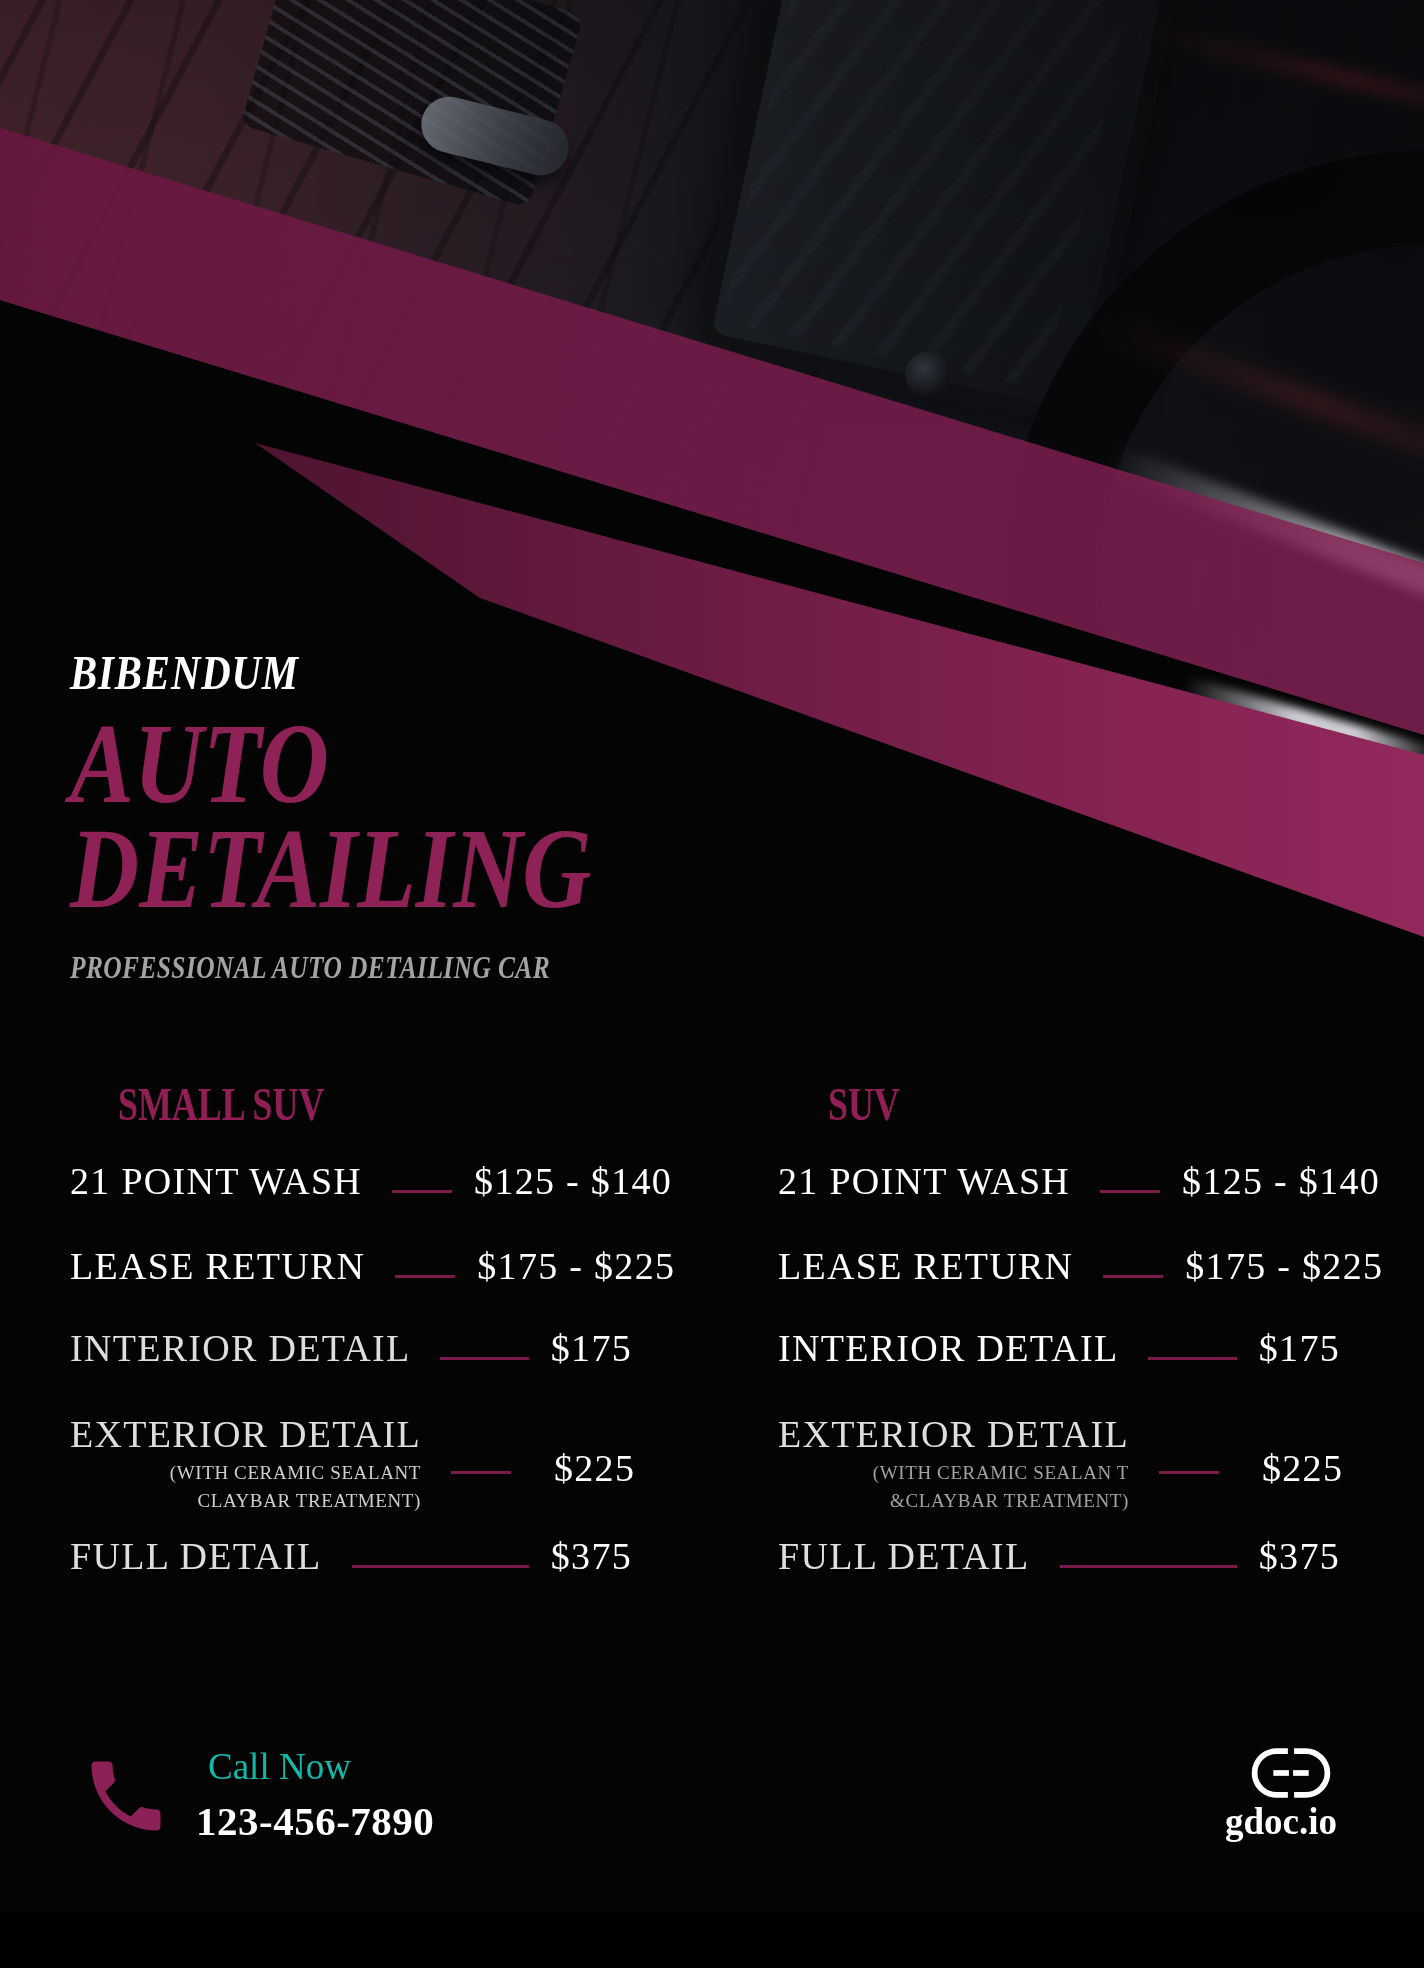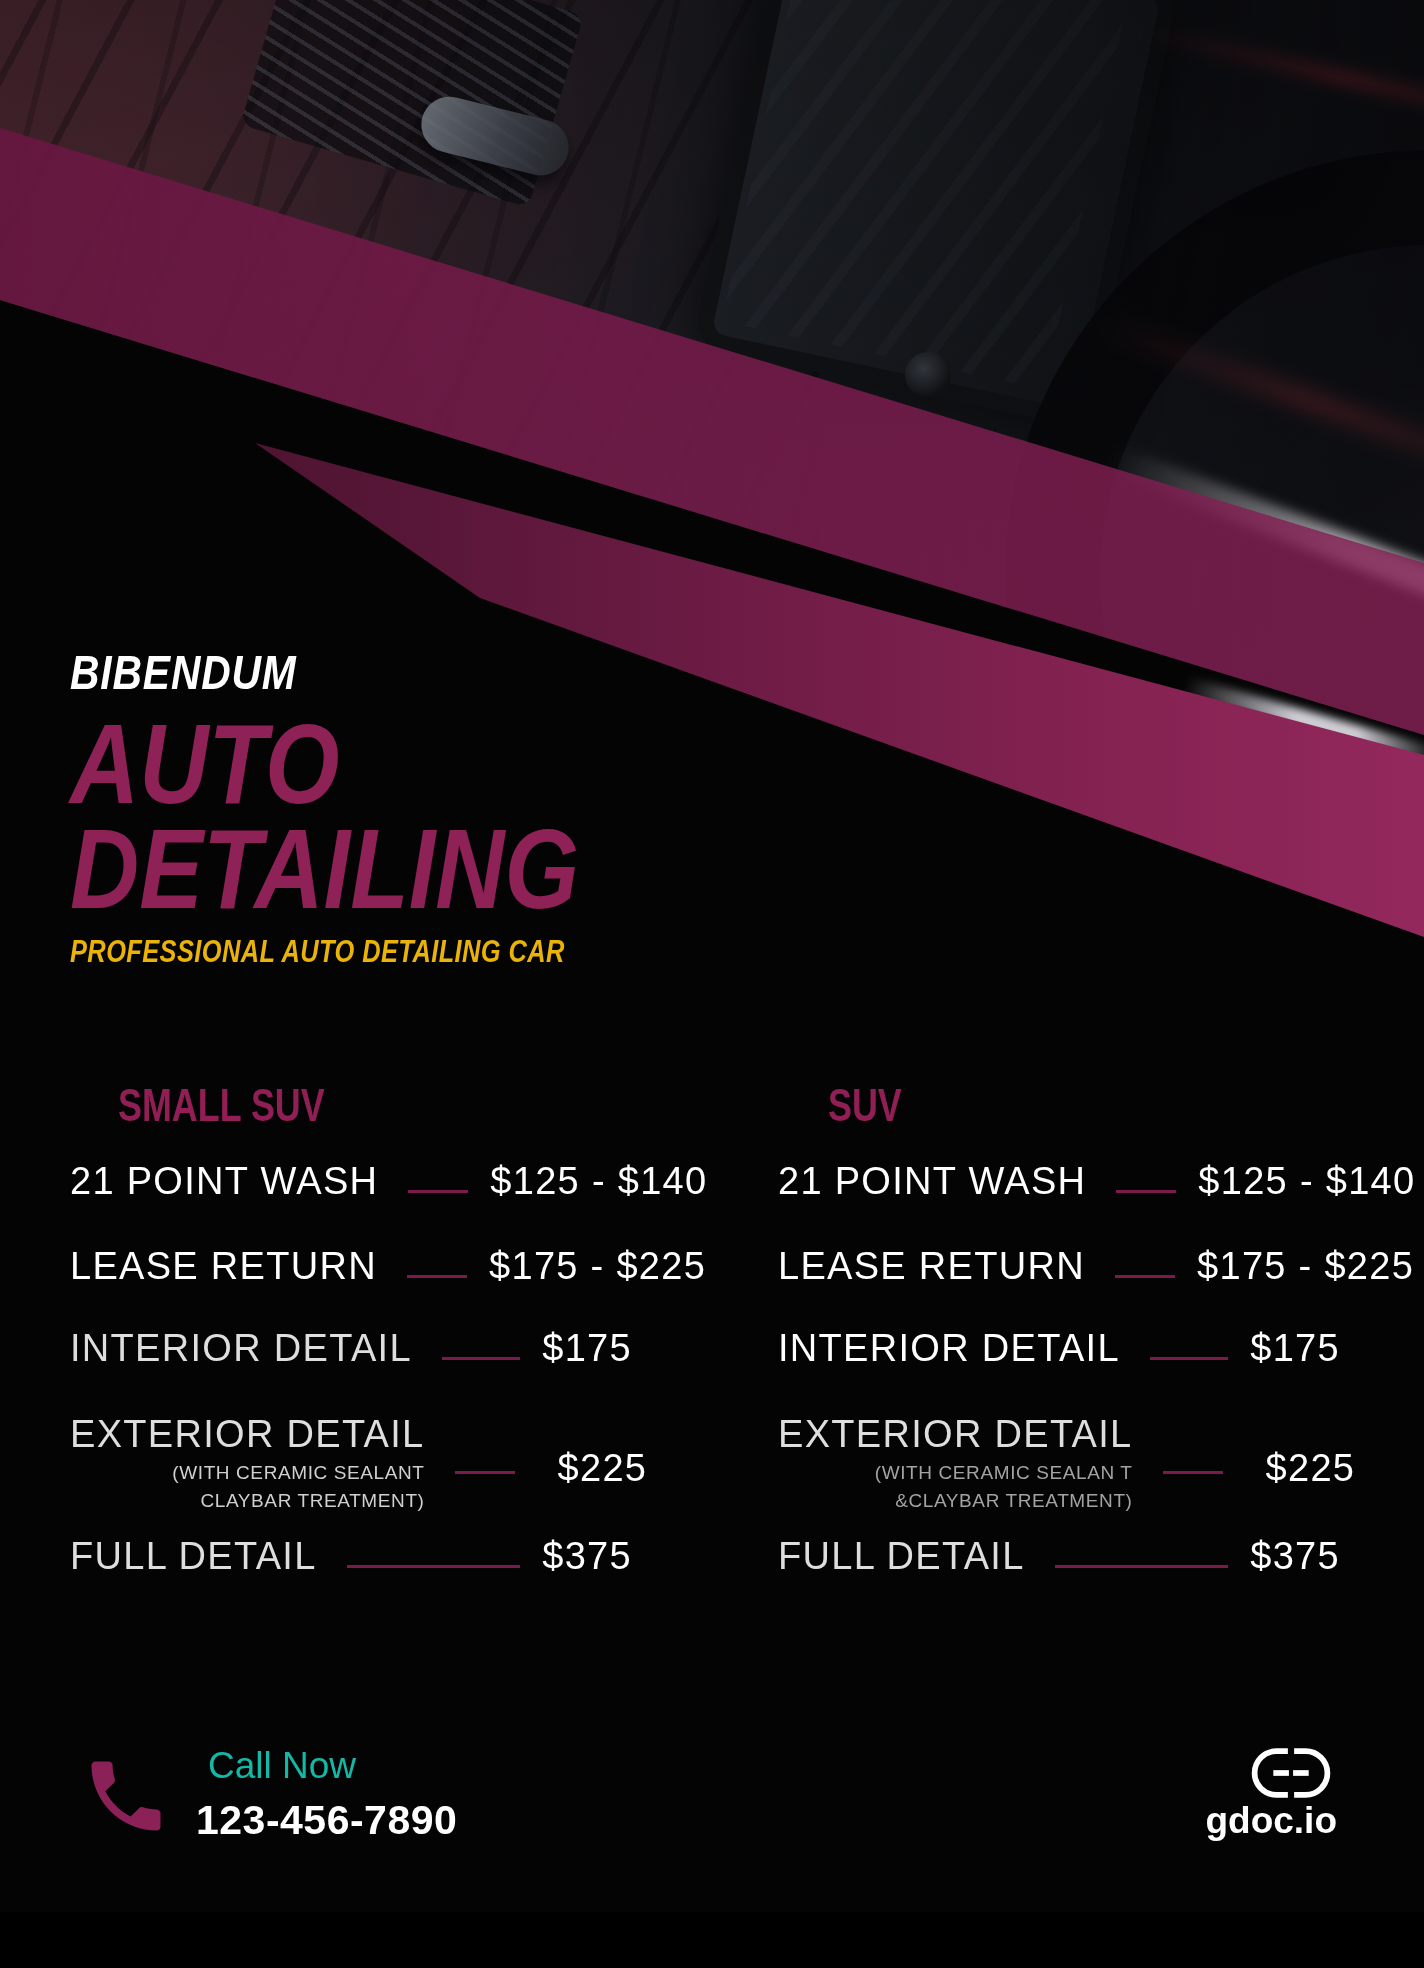--- a/index.html
+++ b/index.html
@@ -1,17 +1,17 @@
 <!DOCTYPE html>
 <html><head>
 <meta charset="utf-8">
 <style>
   html,body{margin:0;padding:0;background:#000;}
   .page{position:relative;width:1424px;height:1912px;background:#040405;overflow:hidden;
-        font-family:Liberation Sans, sans-serif;color:#fff;}
+        font-family:Liberation Serif, serif;color:#fff;}
 
   
   .photo{position:absolute;inset:0;z-index:1;
          clip-path:polygon(0 0,1424px 0,1424px 790px,0 300px);
          background:linear-gradient(100deg,#44262f 0%,#3a242d 12%,#2b2129 26%,#22222a 40%,
                     #1c1e25 54%,#16181e 70%,#0f1015 88%,#0b0b0e 100%);}
   .photo > div{position:absolute;}
   .branches{left:0;top:0;width:820px;height:620px;opacity:.6;
       background:
         repeating-linear-gradient(118deg,transparent 0 34px,rgba(12,7,11,.5) 34px 41px,transparent 41px 78px),
@@ -56,21 +56,21 @@
   .stripe-upper{z-index:5;
       clip-path:polygon(0 128px,1424px 563px,1424px 735px,0 300px);
       background:linear-gradient(to right,rgba(103,23,64,.94) 0%,rgba(118,27,74,.87) 45%,rgba(133,32,84,.8) 100%);}
 
   
   .title-block{position:absolute;z-index:10;left:70px;top:645px;font-style:italic;}
   .brand-name{font-weight:bold;font-size:48px;letter-spacing:1px;color:#fff;white-space:nowrap;}
   .brand-name span,.big-title span,.subtitle span,.col-header span{display:inline-block;transform:scaleX(.85);transform-origin:left bottom;}
   .big-title{margin-top:12px;color:#8e2156;font-weight:bold;font-size:114px;line-height:.92;white-space:nowrap;}
   .big-title span{transform:scaleX(.84);}
-  .subtitle{margin-top:12px;font-weight:bold;font-size:31px;letter-spacing:.5px;color:#eab308;white-space:nowrap;}
+  .subtitle{margin-top:28px;font-weight:bold;font-size:31px;letter-spacing:.5px;color:#a3a3a3;white-space:nowrap;}
   .subtitle span{transform:scaleX(.82);}
 
   
   .col-header{position:absolute;z-index:10;top:1078px;color:#911f56;font-weight:bold;font-size:46px;white-space:nowrap;margin-left:48px;}
   .col-header span{transform:scaleX(.78);}
   .row{position:absolute;z-index:10;display:flex;align-items:flex-end;width:562px;text-align:right;}
   .col1{left:70px;} .col2{left:778px;}
   .label,.price{font-size:38px;letter-spacing:1.3px;white-space:nowrap;color:#fff;line-height:1.12;}
   .light .label{color:#dedede;}
   .leader{flex:1;border-bottom:3px solid #7a1b4b;margin:0 22px 10px 30px;min-width:60px;}

